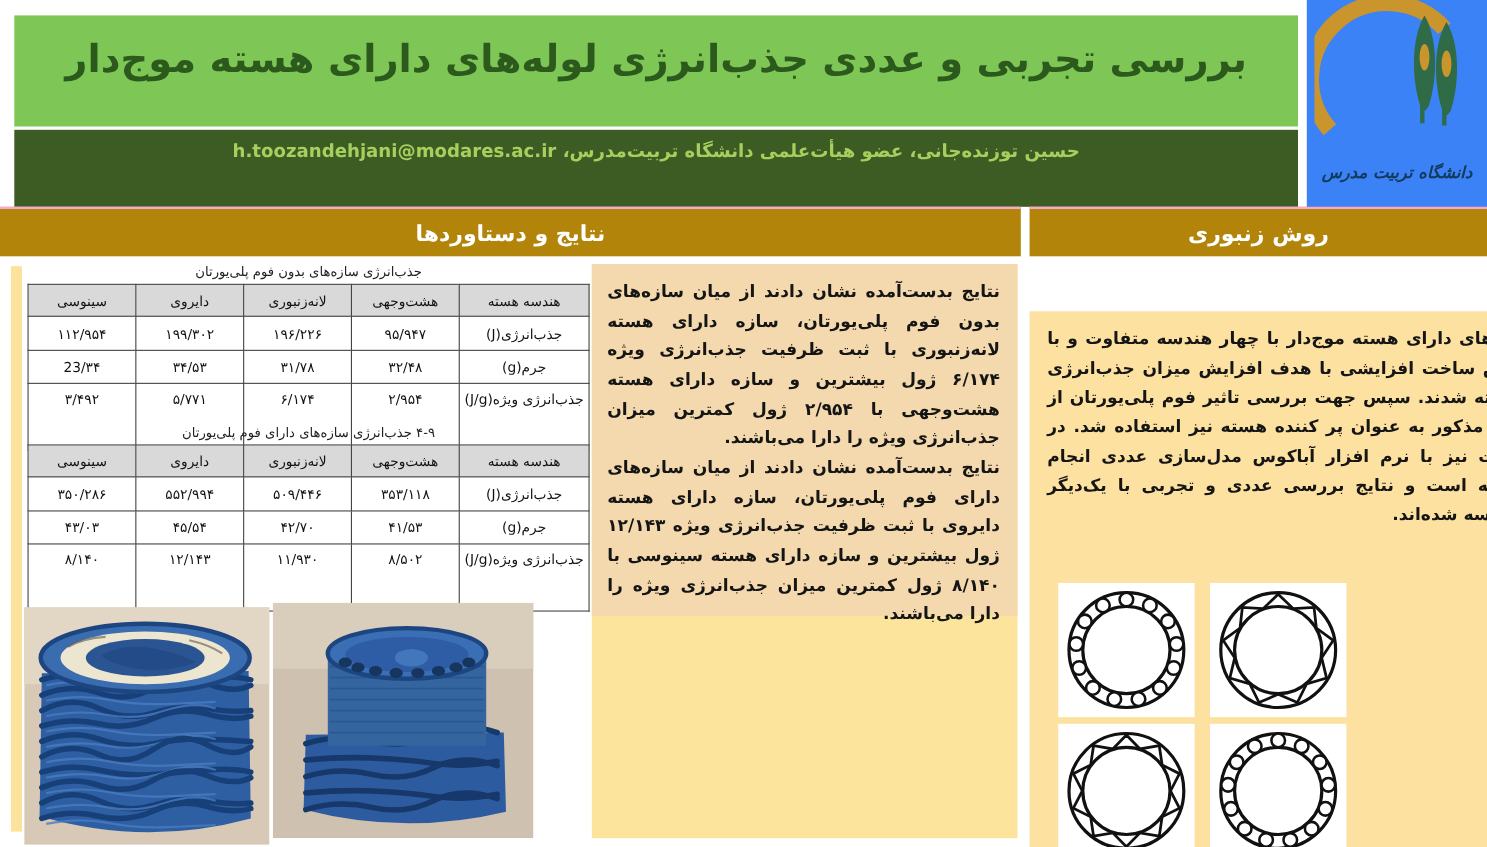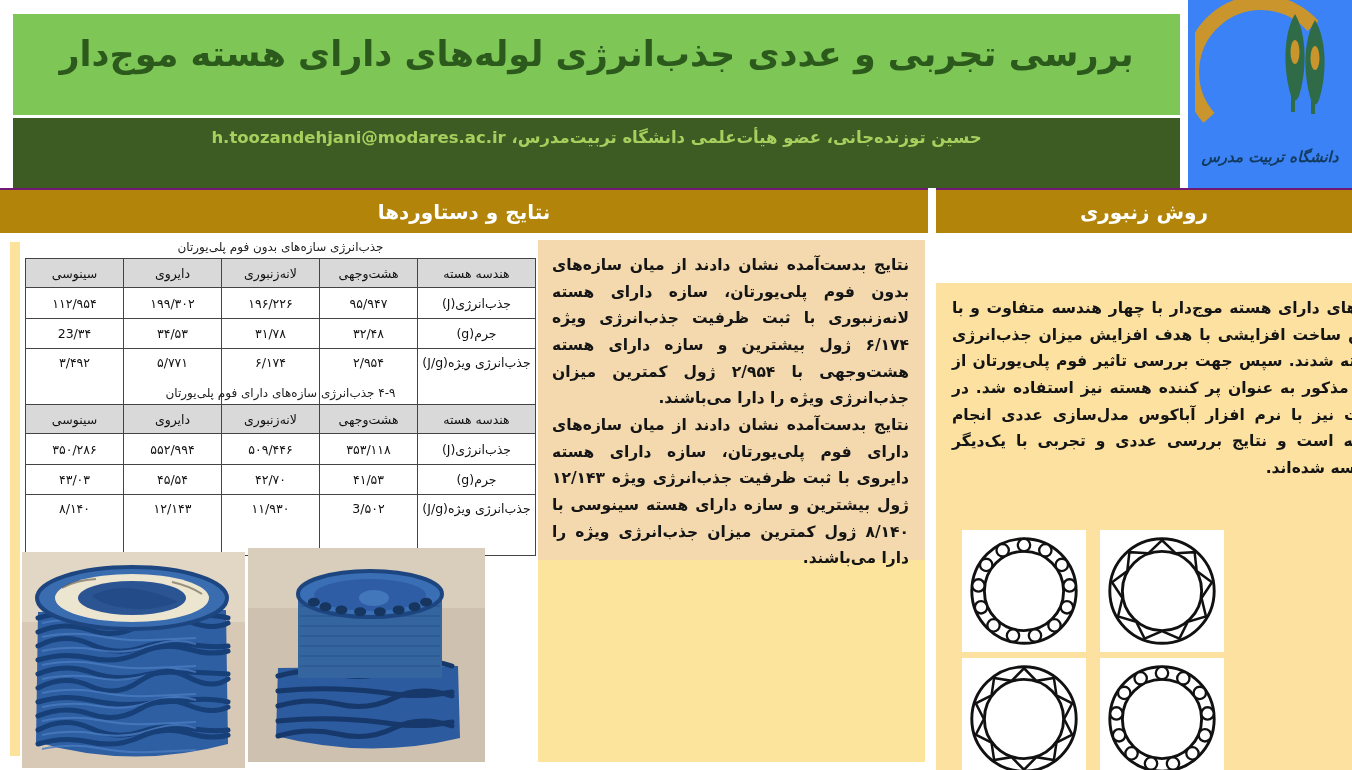--- a/index.html
+++ b/index.html
@@ -11,21 +11,21 @@
       font-size:35px;font-weight:bold;color:#2c5a1d;letter-spacing:0;}
   .author-bar{position:absolute;left:13px;top:118px;width:1167px;height:70px;background:#3d5c24;}
   .author-bar .aline{direction:rtl;text-align:center;color:#a6d05e;font-weight:bold;font-size:16.5px;}
   .author-bar .aline.l1{padding-top:10px;}
   .author-bar .aline.l2{padding-top:10px;}
   .logo-box{position:absolute;left:1188px;top:0;width:164px;height:190px;background:#3b82f6;text-align:center;}
   .logo-caption{direction:rtl;color:#123a5c;font-family:"DejaVu Serif",serif;font-style:italic;
       font-size:15px;font-weight:bold;margin-top:-6px;}
   
   .gold-bar{position:absolute;top:188px;height:45px;background:#b2850a;color:#fff;
-      border-top:2px solid #701a75;box-sizing:border-box;
+      border-top:2px solid #f9a8d4;box-sizing:border-box;
       display:flex;align-items:center;justify-content:center;
       font-size:20px;font-weight:bold;direction:rtl;}
   .gold-bar.results{left:0;width:928px;}
   .gold-bar.method{left:936px;width:416px;}
   
   .left-panel{position:absolute;left:8px;top:238px;width:530px;height:524px;background:#ffffff;}
   .accent-strip{position:absolute;left:2px;top:4px;width:10px;height:514px;background:#fce29a;}
   .tbl-title{direction:rtl;text-align:center;font-size:12px;color:#222;margin:0 0 4px 0;}
   .tbl-wrap1{position:absolute;left:17px;top:2px;width:511px;}
   .tbl-wrap2{position:absolute;left:17px;top:148px;width:511px;}
@@ -159,21 +159,21 @@
             </tr>
             <tr class="r1">
               <th>جرم(g)</th>
               <td>۴۱/۵۳</td>
               <td>۴۲/۷۰</td>
               <td>۴۵/۵۴</td>
               <td>۴۳/۰۳</td>
             </tr>
             <tr class="r2">
               <th>جذب‌انرژی ویژه(J/g)</th>
-              <td>3/۵۰۲</td>
+              <td>۸/۵۰۲</td>
               <td>۱۱/۹۳۰</td>
               <td>۱۲/۱۴۳</td>
               <td>۸/۱۴۰</td>
             </tr>
           </tbody>
         </table>
     </div>
 
     <div class="photo" style="left:14px;top:314px;">
       <svg width="223" height="216" viewBox="0 0 223 216" id="photo1">

